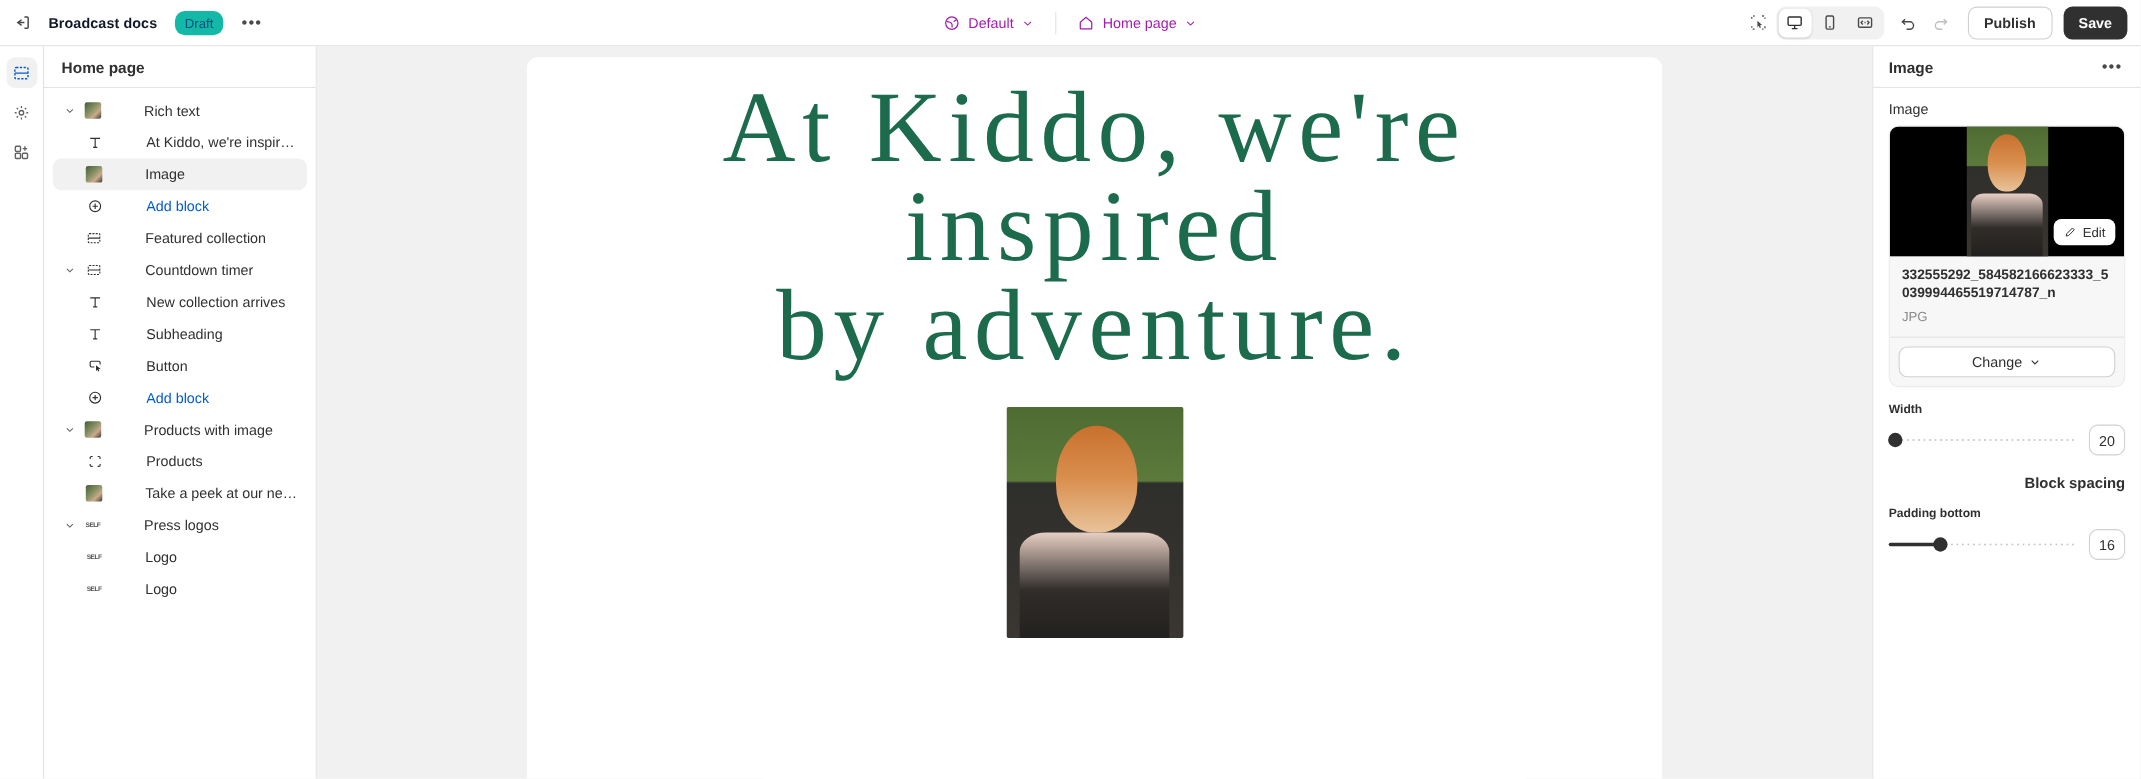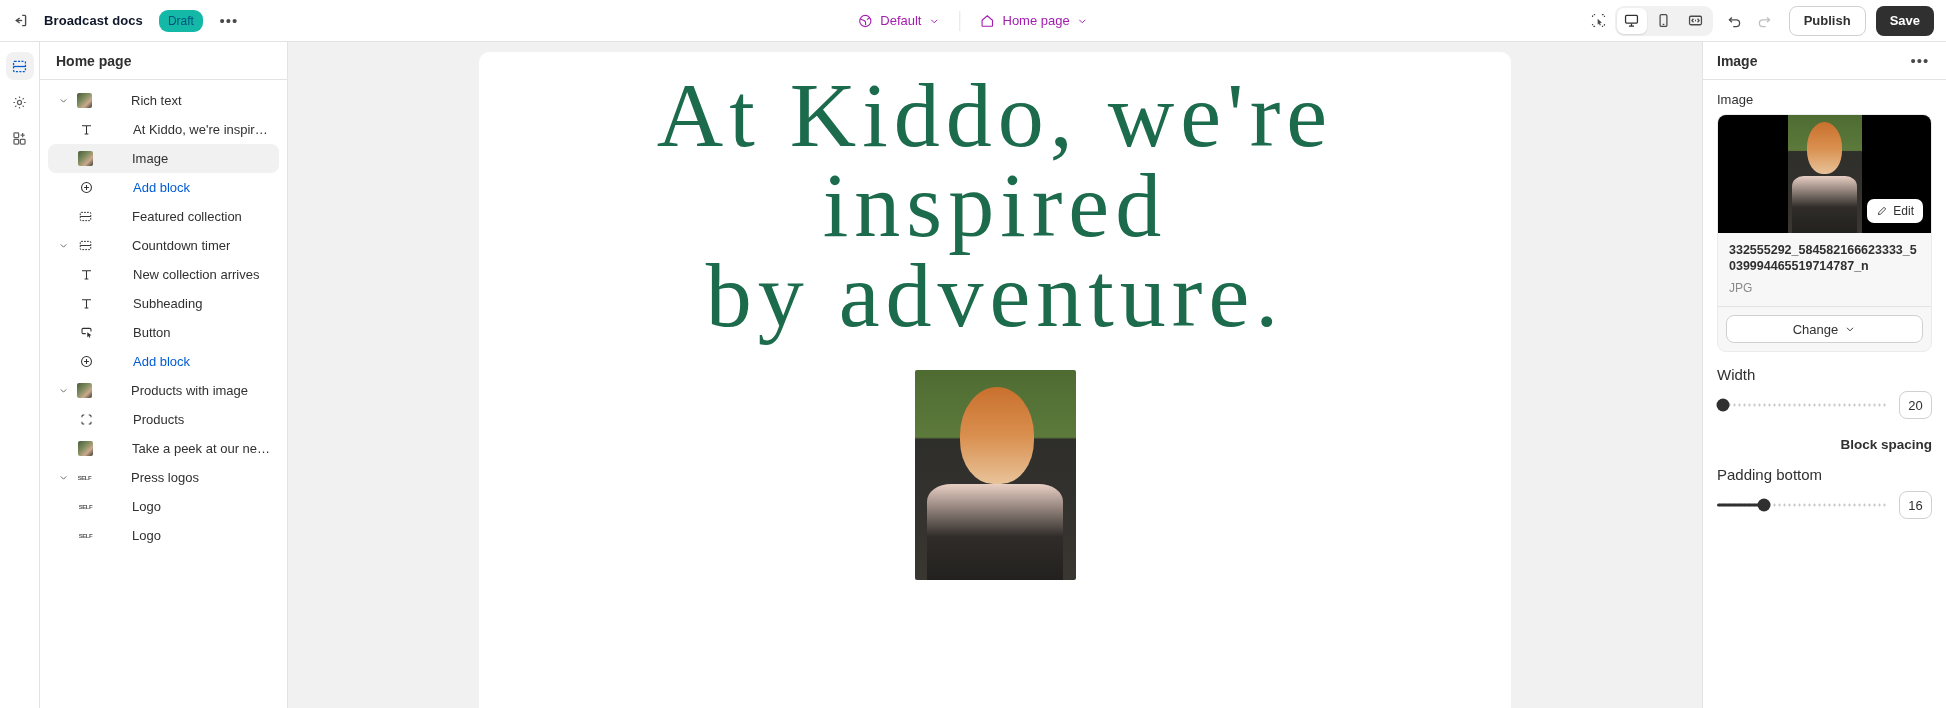--- a/index.html
+++ b/index.html
@@ -204,21 +204,21 @@
   .media-type { font-size: 12px; color: #8a8a8a; margin-top: 7px; }
   .media-foot { border-top: 1px solid #e3e3e3; padding: 8px; }
   .change-btn {
     width: 100%; height: 28px; border-radius: 8px; background: #fff;
     border: 1px solid #d0d0d0; font-size: 13px; cursor: pointer;
     display: flex; align-items: center; justify-content: center; gap: 6px;
     color:#303030; font-family: inherit;
   }
 
   .section-title { font-size: 13.5px; font-weight: 600; margin: 18px 0 9px 0; text-align: right; }
-  .sub-label { font-size: 15px; color: #303030; margin: 14px 0 8px 0; }
+  .sub-label { font-size: 11px; color: #303030; margin: 14px 0 8px 0; font-weight: bold; }
   .slider-row { display: flex; align-items: center; gap: 12px; }
   .slider { flex: 1; position: relative; height: 18px; display: flex; align-items: center; cursor: pointer; }
   .slider-track {
     position: absolute; left: 0; right: 0; top: 50%; transform: translateY(-50%);
     height: 3px;
     background-image: radial-gradient(circle, #c9c9c9 1px, transparent 1.2px);
     background-size: 5px 3px; background-repeat: repeat-x;
   }
   .slider-fill { position: absolute; left: 0; top: 50%; transform: translateY(-50%); height: 3px; background: #303030; border-radius: 2px; }
   .slider-knob {

